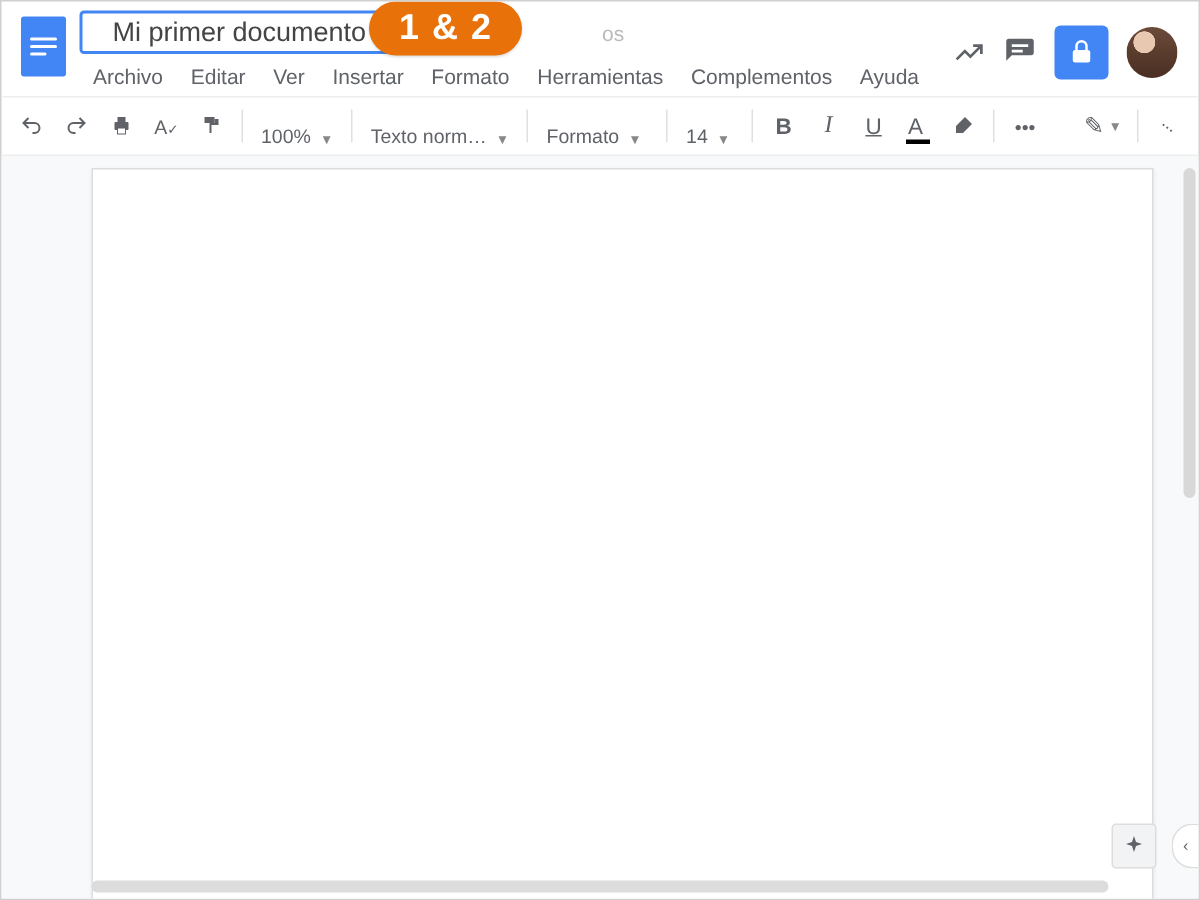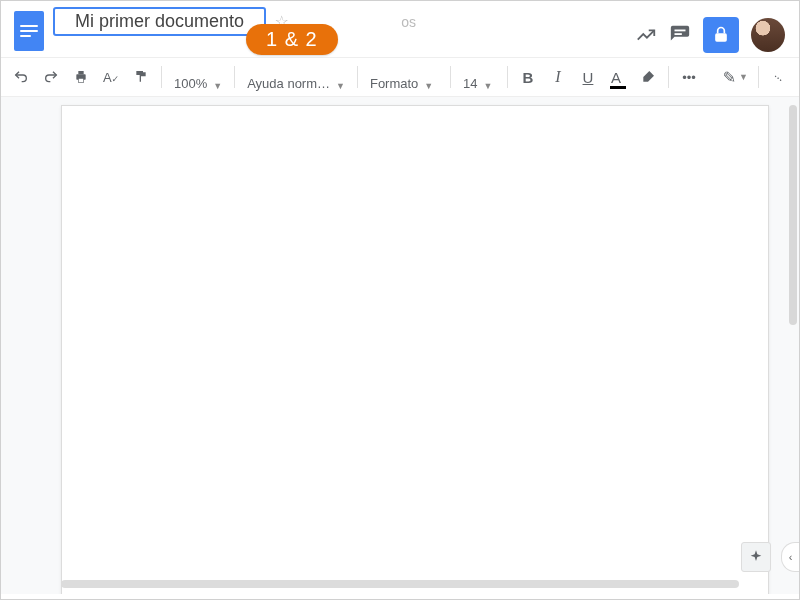--- a/index.html
+++ b/index.html
@@ -37,39 +37,49 @@
 
   
   .workspace { position:relative; height: calc(600px - 103px); background:#f8f9fa; overflow:hidden;}
   .page { position:absolute; left:60px; right:30px; top:8px; bottom:-6px; background:#fff; border:1px solid #dcdcdc; box-shadow: 0 1px 3px rgba(0,0,0,0.08);}
   .vscroll { position:absolute; right:2px; top:8px; width:8px; height:220px; background:#d8d8d8; border-radius:4px;}
   .explore { position:absolute; right:28px; bottom:22px; width:30px; height:30px; background:#f1f3f4; border:1px solid #ddd; border-radius:3px; display:flex; align-items:center; justify-content:center; color:#555;}
   .side-tab { position:absolute; right:0; bottom:22px; width:18px; height:30px; background:#fff; border:1px solid #ddd; border-right:none; border-radius: 14px 0 0 14px; display:flex; align-items:center; justify-content:center; color:#666; font-size:11px;}
   .hscroll { position:absolute; left:60px; right:60px; bottom:6px; height:8px; background:#dcdcdc; border-radius:4px;}
 
   
-  .anno { position:absolute; top:23px; left:245px; background:#e8710a; color:#fff; font-weight:400; font-size:20px; padding:4px 20px; border-radius:18px; box-shadow:0 1px 2px rgba(0,0,0,.15); letter-spacing:1px;}
+  .anno { position:absolute; top:0; left:245px; background:#e8710a; color:#fff; font-weight:700; font-size:24px; padding:4px 20px; border-radius:18px; box-shadow:0 1px 2px rgba(0,0,0,.15); letter-spacing:1px;}
 
   svg { display:block; }
 </style>
 </head>
 <body>
 
 <div class="header">
   <div class="logo-box">
     <div class="logo">
         <span></span>
         <span></span>
         <span style="width:60%"></span>
       </div>
   </div>
   <div class="title-block">
     <span class="doc-title">Mi primer documento</span>
     <span class="star">☆</span>
     <span style="color:#bbb;font-size:14px;margin-left:108px">os</span>
+    <div class="menus">
+      <span class="menu-item">Archivo</span>
+      <span class="menu-item">Editar</span>
+      <span class="menu-item">Ver</span>
+      <span class="menu-item">Insertar</span>
+      <span class="menu-item">Formato</span>
+      <span class="menu-item">Herramientas</span>
+      <span class="menu-item">Complementos</span>
+      <span class="menu-item">Ayuda</span>
+    </div>
   </div>
   <div class="header-right">
     <div class="hicon">
       <svg width="22" height="22" viewBox="0 0 24 24" fill="none" stroke="#5f6368" stroke-width="2">
           <polyline points="3,17 9,11 13,15 21,7"></polyline>
           <polyline points="15,7 21,7 21,13"></polyline>
         </svg>
     </div>
     <div class="hicon">
       <svg width="22" height="22" viewBox="0 0 24 24" fill="#5f6368">
@@ -119,21 +129,21 @@
         <path d="M15 5h4v6h-7v8h-2v-10h5z" fill="#5f6368"></path>
       </svg>
     </div>
   <div class="tsep"></div>
   <div class="tselect">
       <span>100%</span>
       <span class="caret">▼</span>
     </div>
   <div class="tsep"></div>
   <div class="tselect" style="min-width:90px">
-      <span>Ayuda norm…</span>
+      <span>Texto norm…</span>
       <span class="caret">▼</span>
     </div>
   <div class="tsep"></div>
   <div class="tselect" style="min-width:80px">
       <span>Formato</span>
       <span class="caret">▼</span>
     </div>
   <div class="tsep"></div>
   <div class="tselect" style="min-width:44px">
       <span>14</span>

